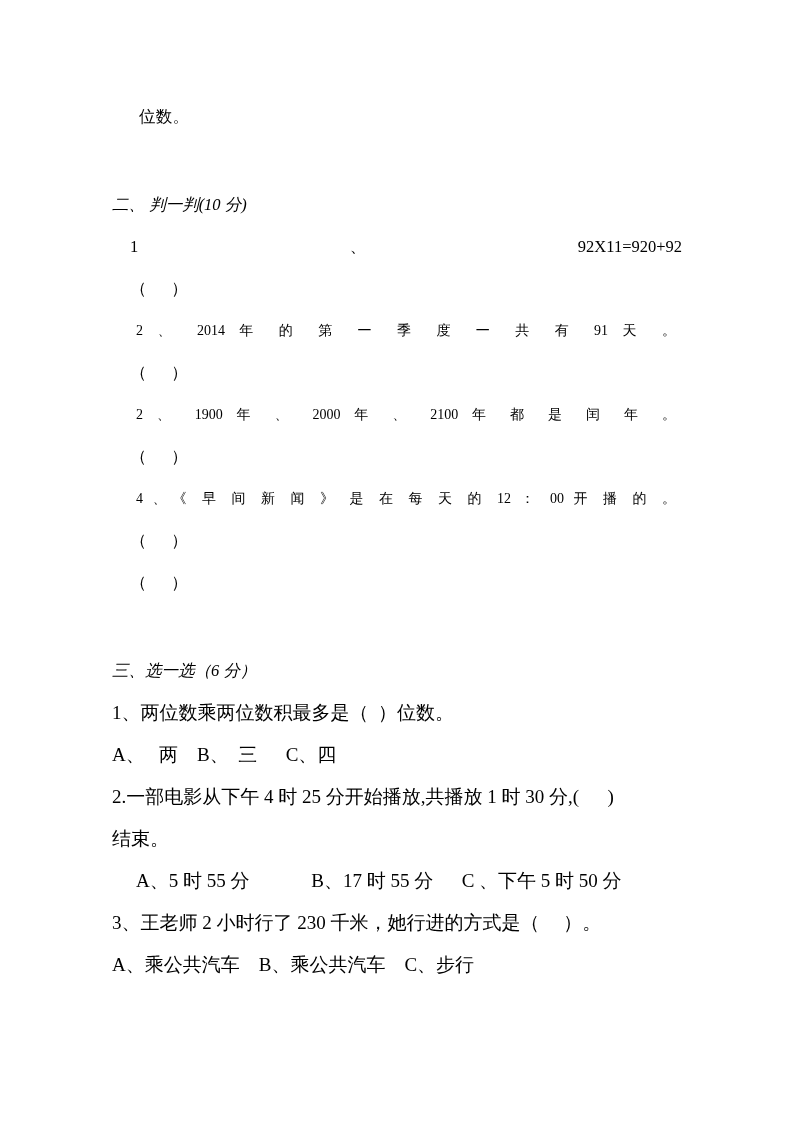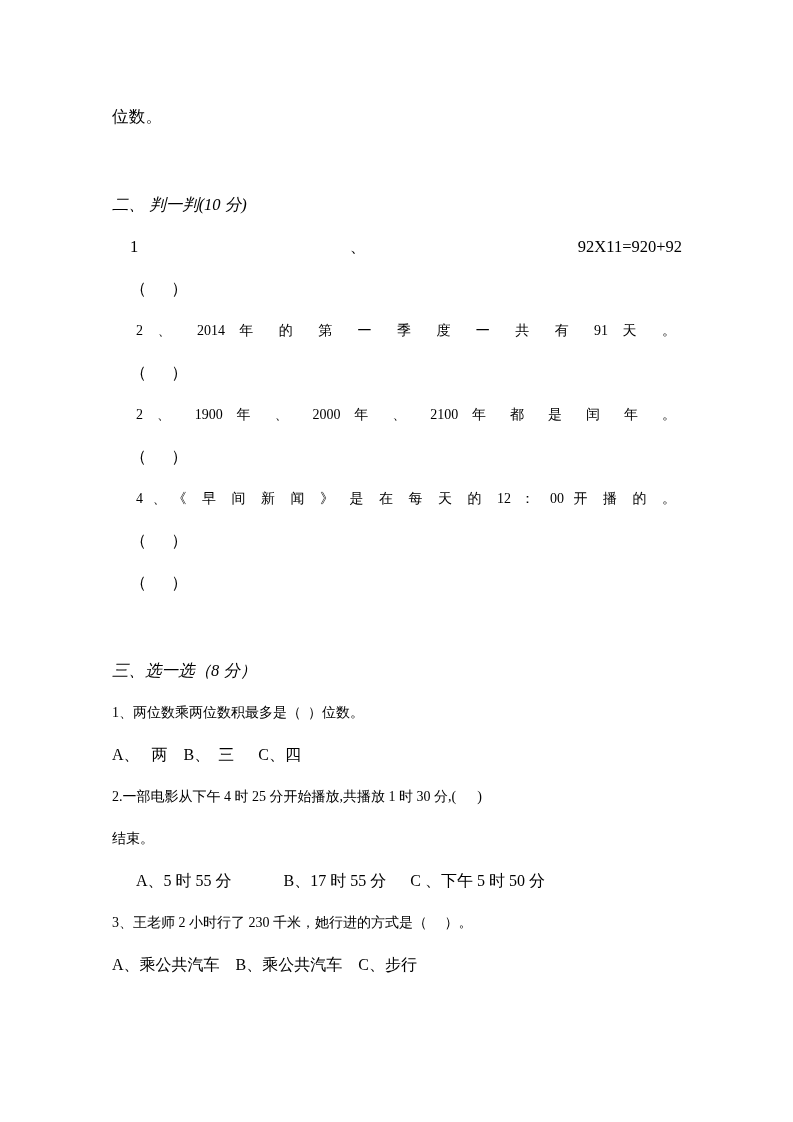--- a/index.html
+++ b/index.html
@@ -28,20 +28,21 @@
   }
   .line {
     font-size: 16.5px;
     line-height: 42px;
     white-space: pre-wrap;
     letter-spacing: 0.2px;
   }
   .indent1 {
     text-indent: 0;
     padding-left: 0;
+    margin-left: 27px;
   }
   .indent-md {
     padding-left: 24px;
   }
   .spacer-lg {
     height: 46px;
   }
   .justify-row {
     display: flex;
     font-size: 16.5px;
@@ -67,26 +68,26 @@
     padding-left: 18px;
     white-space: pre;
   }
   .heading {
     font-size: 16.5px;
     line-height: 42px;
     white-space: pre;
     font-style: italic;
   }
   .q-line {
-    font-size: 14px;
+    font-size: 19px;
     line-height: 42px;
     white-space: pre-wrap;
   }
   .opt-line {
-    font-size: 16px;
+    font-size: 19px;
     line-height: 42px;
     white-space: pre;
   }
 </style>
 </head>
 <body>
 
 <div class="page">
   <div class="content">
 
@@ -111,21 +112,21 @@
     <div class="jtext">2 、 1900 年 、 2000 年 、 2100 年 都 是 闰 年 。</div>
     <div class="paren">（      ）</div>
 
     <div class="jtext">4 、《 早 间 新 闻 》 是 在 每 天 的 12 ： 00 开 播 的 。</div>
     <div class="paren">（      ）</div>
 
     <div class="paren">（      ）</div>
 
     <div class="spacer-lg"></div>
 
-    <div class="heading">三、选一选（8 分）</div>
+    <div class="heading">三、选一选（6 分）</div>
 
     <div class="q-line">1、两位数乘两位数积最多是（  ）位数。</div>
     <div class="opt-line">A、   两    B、  三      C、四</div>
 
     <div class="q-line">2.一部电影从下午 4 时 25 分开始播放,共播放 1 时 30 分,(      )</div>
     <div class="q-line">结束。</div>
     <div class="opt-line indent-md">A、5 时 55 分             B、17 时 55 分      C 、下午 5 时 50 分</div>
 
     <div class="q-line">3、王老师 2 小时行了 230 千米，她行进的方式是（     ）。</div>
     <div class="opt-line">A、乘公共汽车    B、乘公共汽车    C、步行</div>

